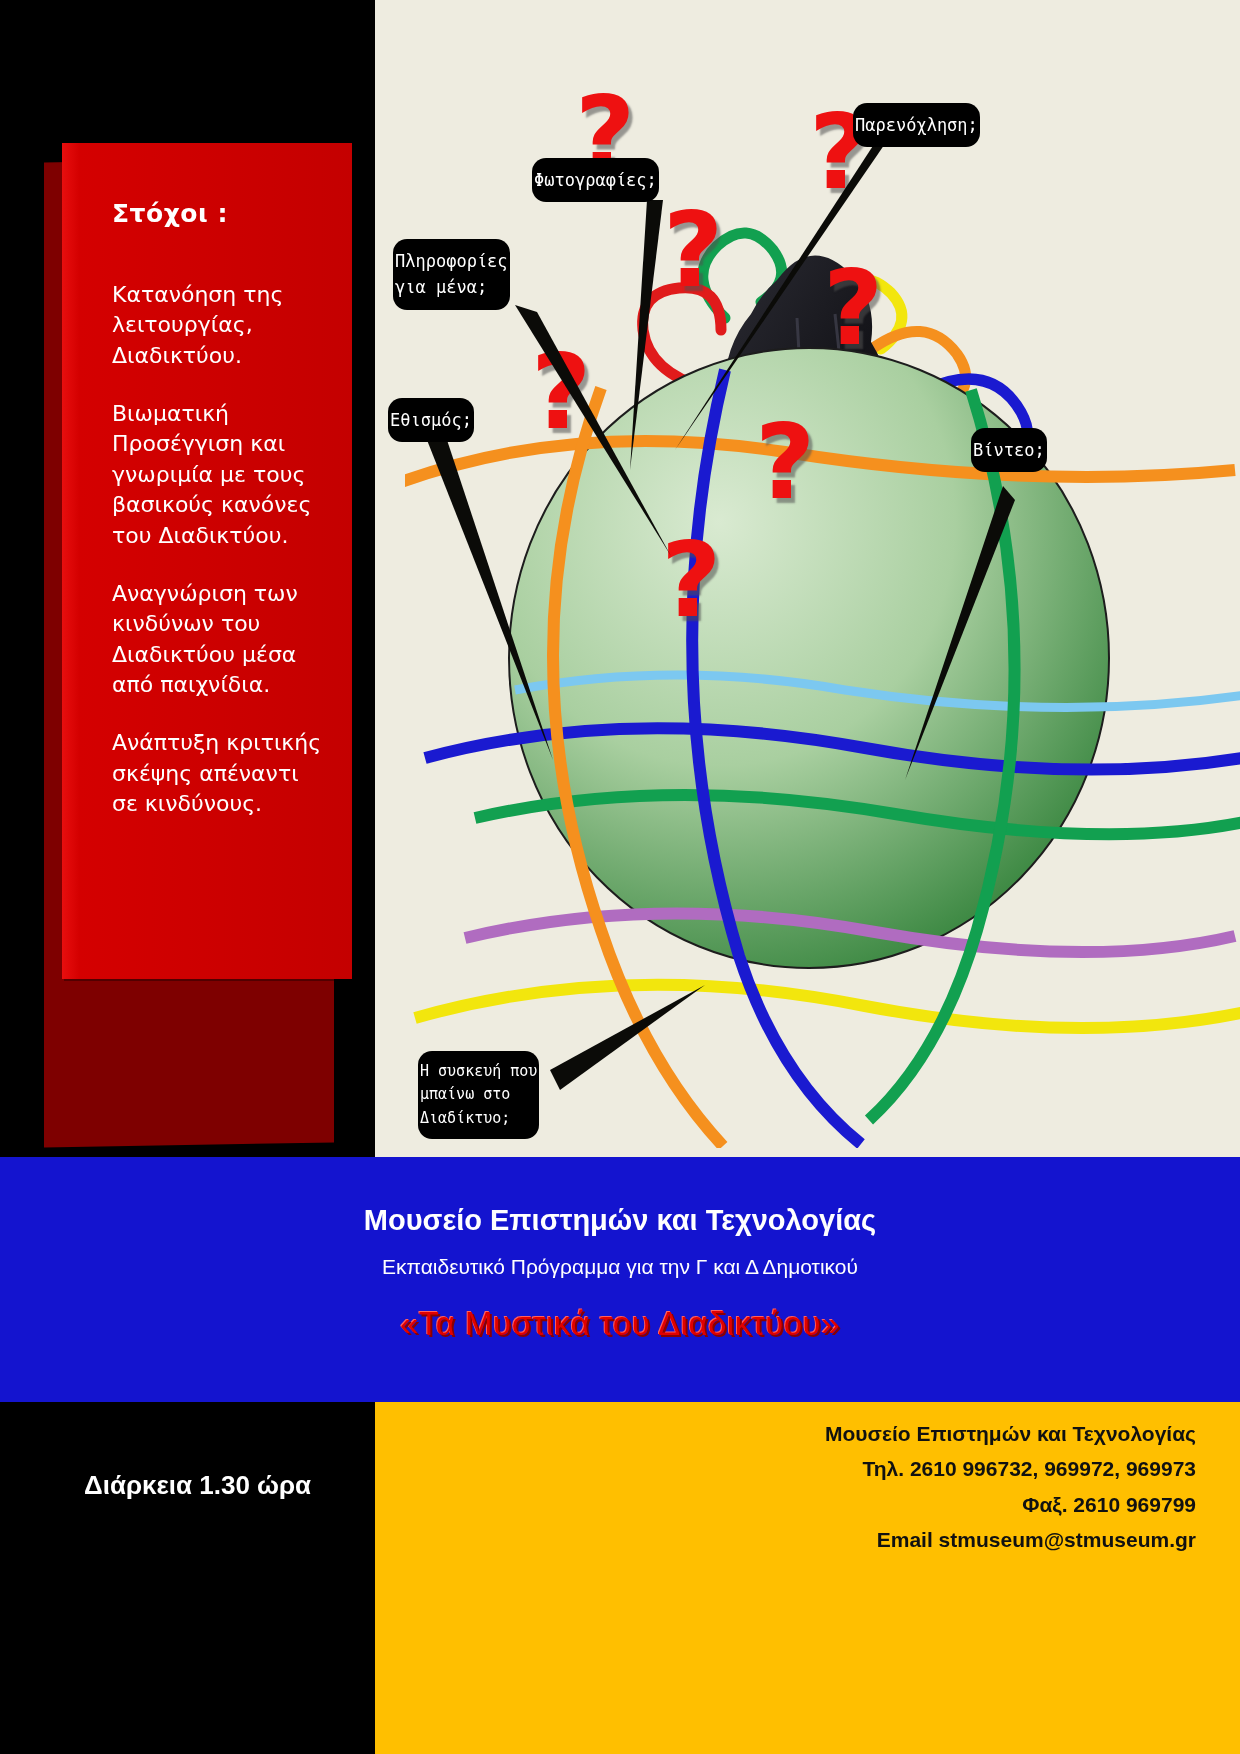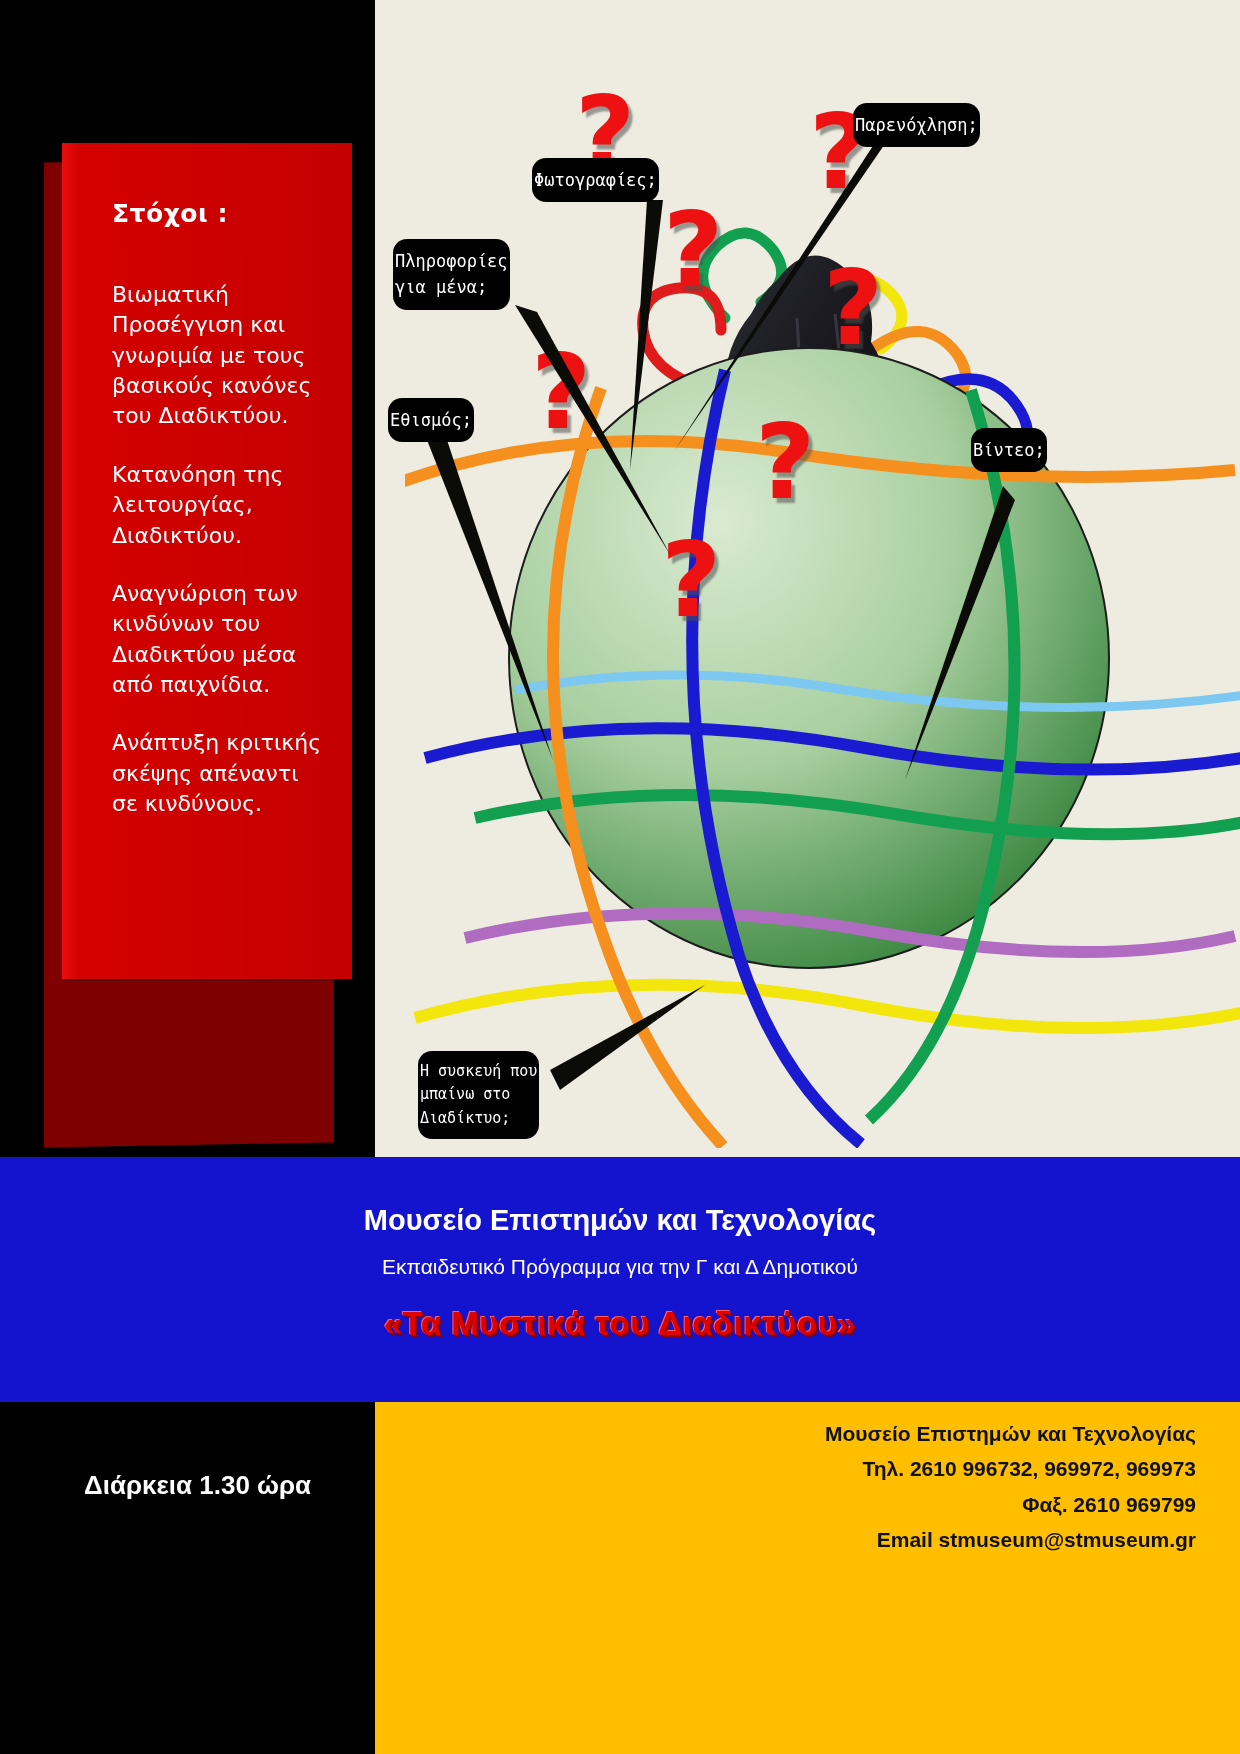--- a/index.html
+++ b/index.html
@@ -74,21 +74,21 @@
     font-family: "Liberation Sans", sans-serif;
     font-size: 29px; font-weight: bold; line-height: 1.32;
   }
   .program-line {
     font-family: "Liberation Sans", sans-serif;
     font-size: 21px; margin-top: 16px;
   }
   .show-title {
     margin-top: 26px;
     font-family: "Liberation Sans", sans-serif;
-    font-size: 33px; font-weight: bold;
+    font-size: 33px; font-weight: normal;
     color: #e00000;
     text-shadow: 2px 2px 0 #8a0000, -1px -1px 0 #ff6060;
     letter-spacing: .5px;
   }
 
   
   .bottom-strip { position: absolute; left: 0; top: 1402px; width: 1240px; height: 352px; background: #000; }
   .duration {
     position: absolute; left: 84px; top: 1470px;
     color: #ffffff;
@@ -211,22 +211,22 @@
 
     <div class="bubble" style="left:43px;top:1051px;font-size:15px;">Η συσκευή που
 μπαίνω  στο
 Διαδίκτυο;</div>
   </div>
 
   <div class="goals-shadow"></div>
   <div class="goals-card">
     <div class="goals-title">Στόχοι :</div>
     <ul class="goals-list">
+      <li>Κατανόηση της λειτουργίας, Διαδικτύου.</li>
       <li>Βιωματική Προσέγγιση και γνωριμία με τους βασικούς κανόνες του Διαδικτύου.</li>
-      <li>Κατανόηση της λειτουργίας, Διαδικτύου.</li>
       <li>Αναγνώριση των  κινδύνων του Διαδικτύου μέσα από παιχνίδια.</li>
       <li>Ανάπτυξη κριτικής σκέψης απέναντι σε κινδύνους.</li>
     </ul>
   </div>
 
   <div class="blue-band">
     <div class="org-line">Μουσείο  Επιστημών και Τεχνολογίας</div>
     <div class="program-line">Εκπαιδευτικό Πρόγραμμα για την Γ και Δ Δημοτικού</div>
     <div class="show-title">«Τα Μυστικά του Διαδικτύου»</div>
   </div>

